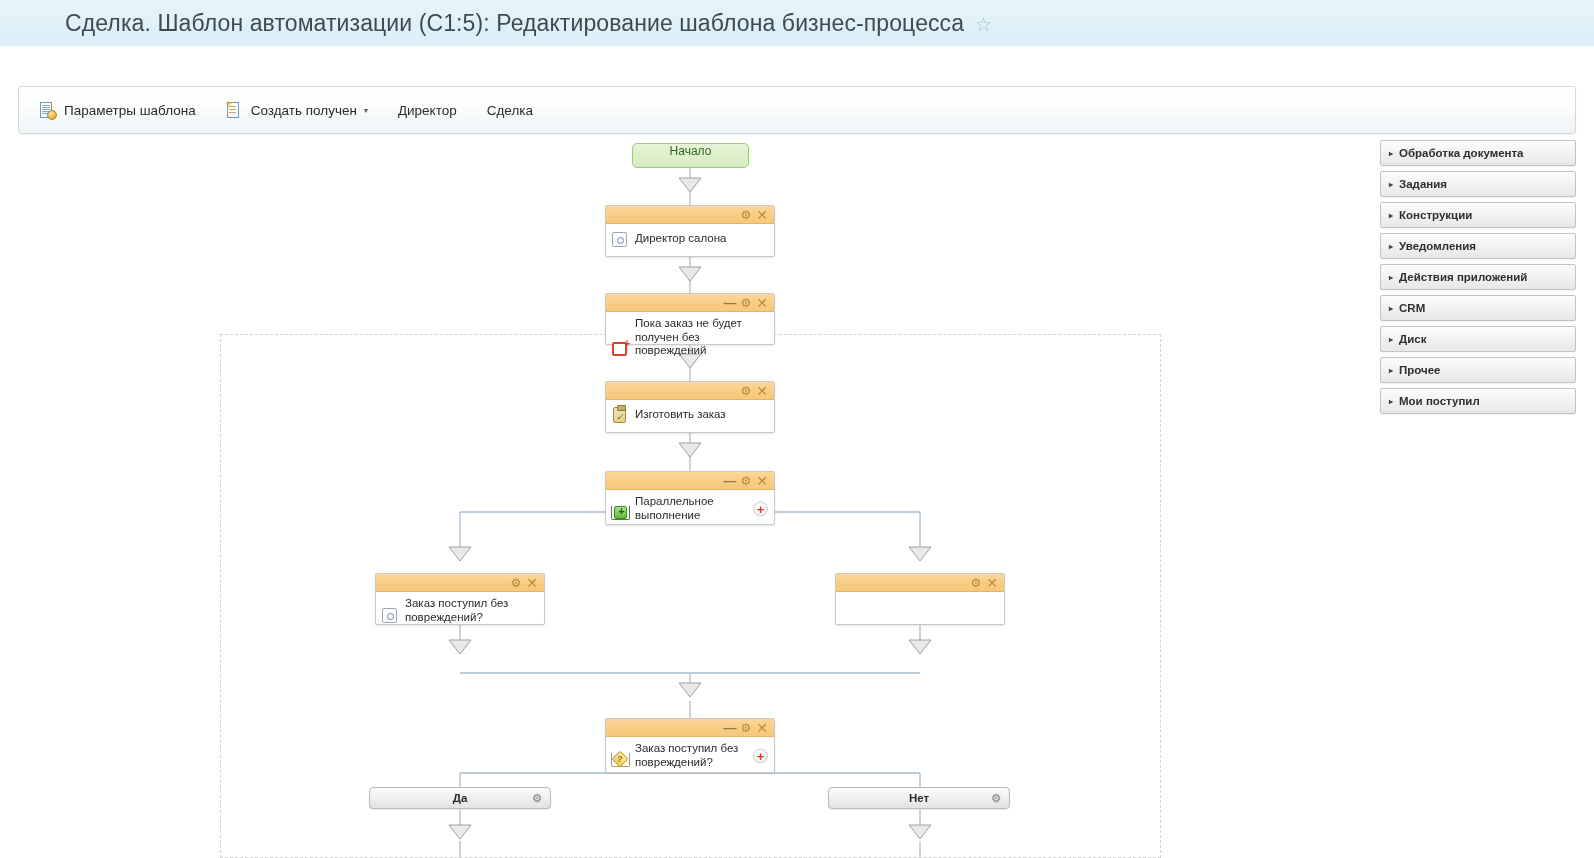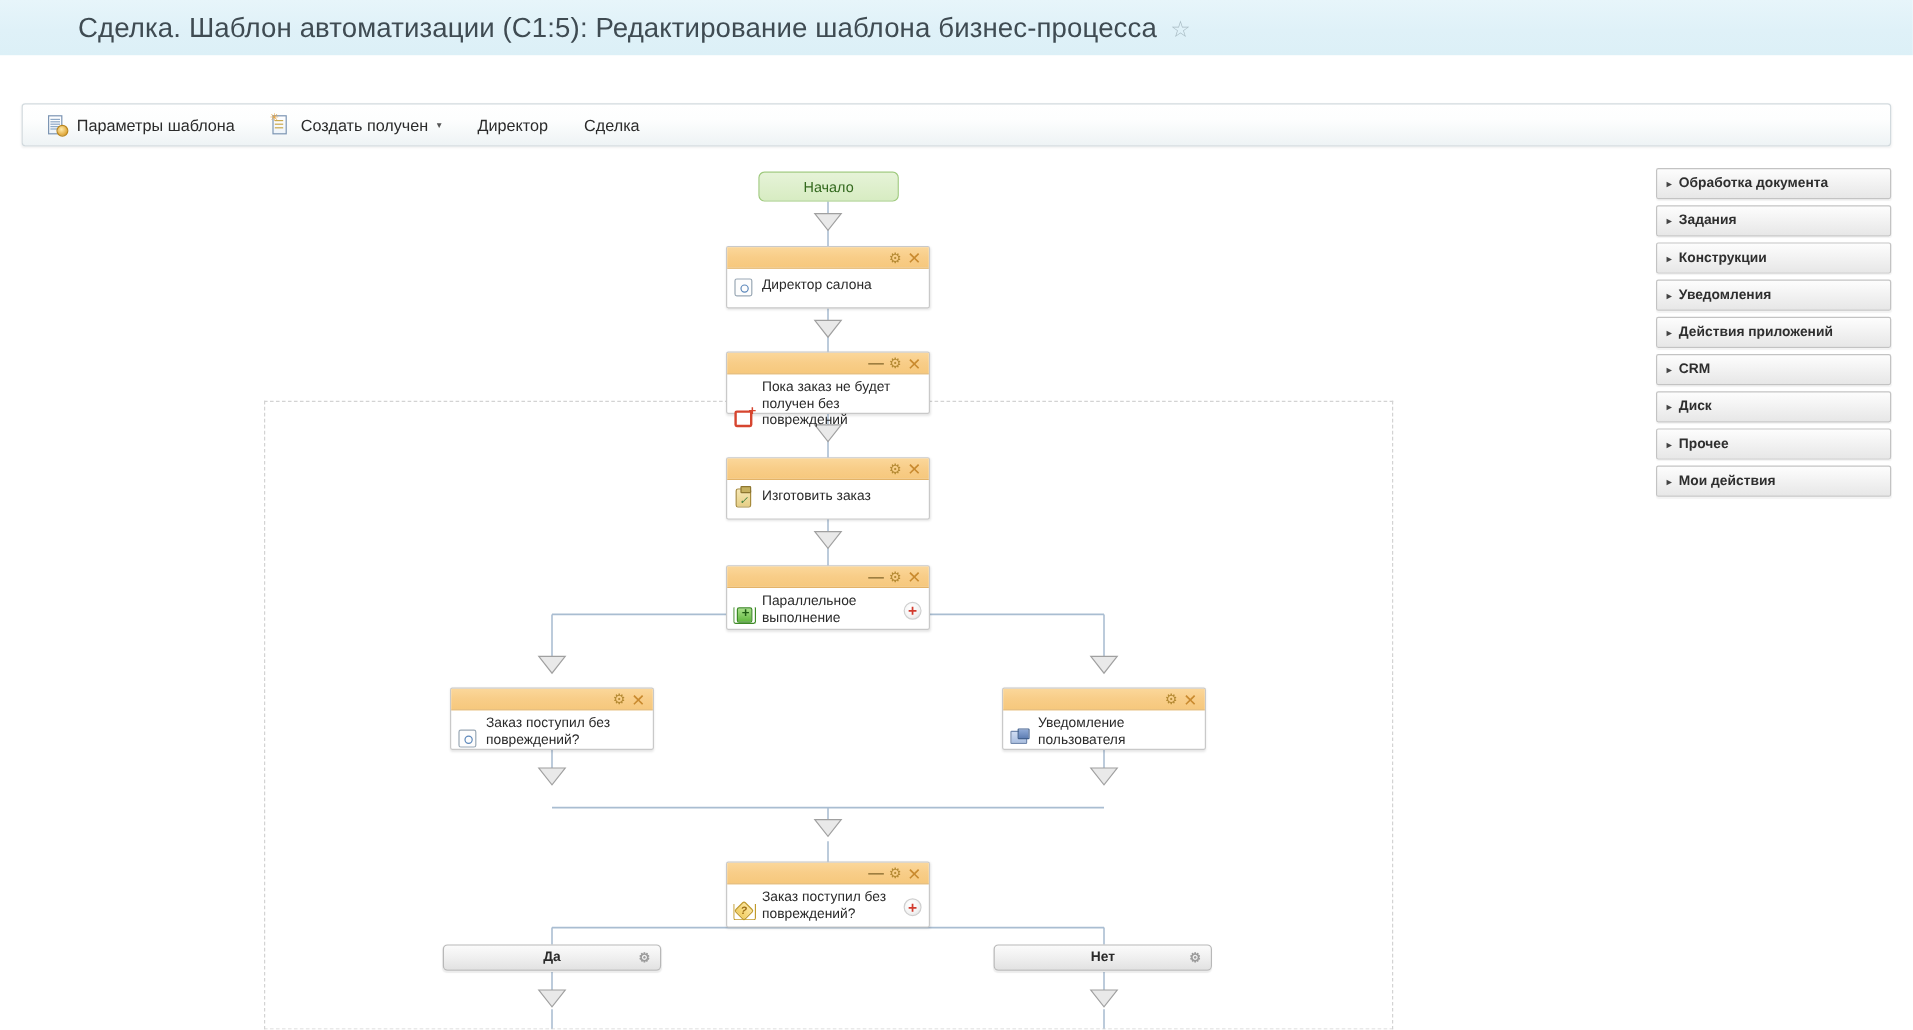--- a/index.html
+++ b/index.html
@@ -19,21 +19,21 @@
   }
   #header-title-wrap { display:flex; align-items:baseline; padding-left:18px; }
   #page-title {
     font-size:23px; font-weight:400; color:#3f4b52; letter-spacing:.1px;
     white-space:nowrap;
   }
   #fav-star { margin-left:11px; line-height:1; font-size:19px; color:#a9bcc4; }
 
   
   #toolbar {
-    position:absolute; left:18px; top:86px; width:1558px; height:36px;
+    position:absolute; left:18px; top:86px; width:1558px; height:48px;
     background:linear-gradient(180deg,#ffffff 0%, #fdfefe 38%, #eef3f5 100%);
     border:1px solid #d2dade; border-radius:3px;
     box-shadow:0 1px 2px rgba(0,0,0,.06);
     display:flex; align-items:center;
   }
   .tb-item {
     display:flex; align-items:center; height:100%;
     padding:0 15px; font-size:13.5px; color:#2b2b2b; white-space:nowrap;
     cursor:default;
   }
@@ -136,21 +136,21 @@
      font-weight:700; line-height:11px; z-index:2; }
   .ico-cond-br{ position:absolute; left:0px; top:2px; width:19px; height:14px;
      border-left:1px solid #c09a2c; border-right:1px solid #c09a2c;
      border-bottom:1px solid #c09a2c; border-radius:0 0 2px 2px; }
 
   
   #node-start{
     position:absolute;
     background:linear-gradient(180deg,#e6f3d8 0%, #d7ecc2 100%);
     border:1px solid #9ec97c; border-radius:5px;
-    display:flex; align-items:center; justify-content:center;
+    display:flex; justify-content:center;
     font-size:12px; color:#33691e;
   }
 
   
   .branch-btn{
     position:absolute; height:22px;
     background:linear-gradient(180deg,#fbfbfb 0%, #f0f0f0 48%, #e2e2e2 100%);
     border:1px solid #b8b8b8; border-radius:4px;
     box-shadow:0 1px 1px rgba(0,0,0,.08);
     display:flex; align-items:center; justify-content:center;
@@ -343,26 +343,20 @@
         </span>
       <span class="node-label">Заказ поступил без повреждений?</span>
     </div>
   </div>
 
   <div class="node" style="left:835px; top:438px; width:170px; height:52px;">
     <div class="node-head">
       <span class="hbtn gear">⚙</span>
       <span class="hbtn close">✕</span>
     </div>
-    <div class="node-body">
-      <span class="node-ico">
-          <i class="ico-notify"></i>
-        </span>
-      <span class="node-label">Уведомление пользователя</span>
-    </div>
   </div>
 
   <div class="node" style="left:605px; top:583px; width:170px; height:55px;">
     <div class="node-head">
       <span class="hbtn min">—</span>
       <span class="hbtn gear">⚙</span>
       <span class="hbtn close">✕</span>
     </div>
     <div class="node-body">
       <span class="node-ico">
@@ -415,15 +409,15 @@
   <div class="panel-item">
     <span class="panel-caret">▸</span>
     <span>Диск</span>
   </div>
   <div class="panel-item">
     <span class="panel-caret">▸</span>
     <span>Прочее</span>
   </div>
   <div class="panel-item">
     <span class="panel-caret">▸</span>
-    <span>Мои действия</span>
+    <span>Мои поступил</span>
   </div>
 </div>
 
 </body></html>

